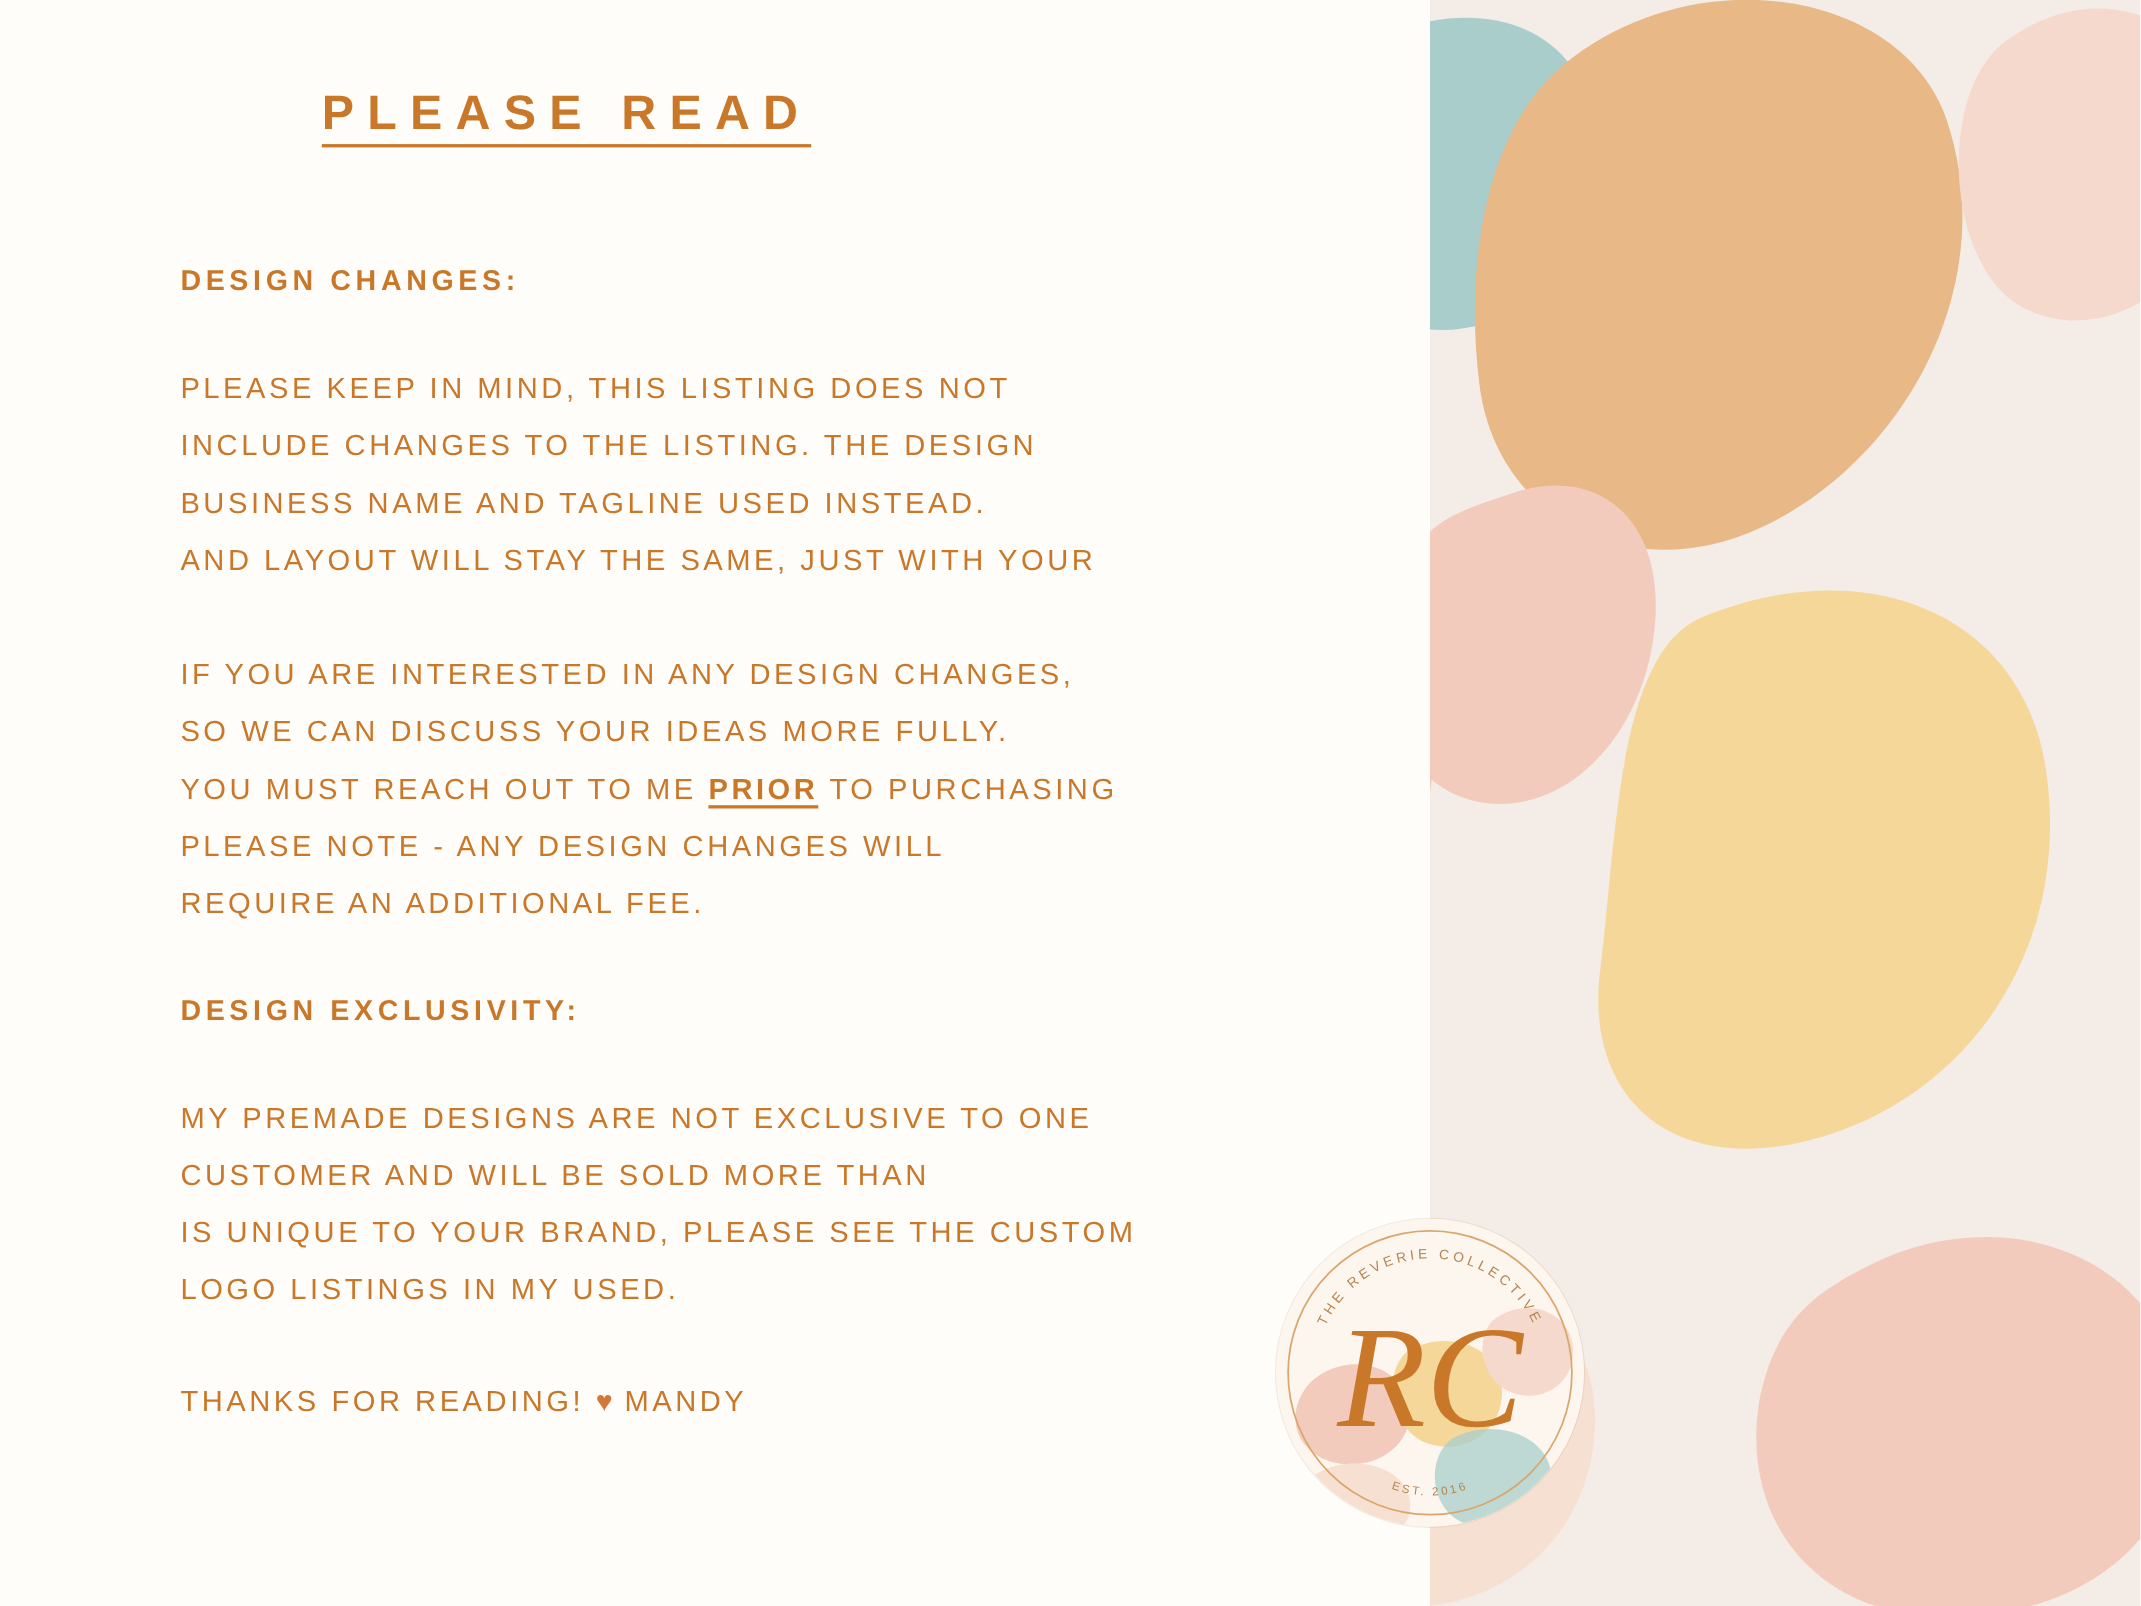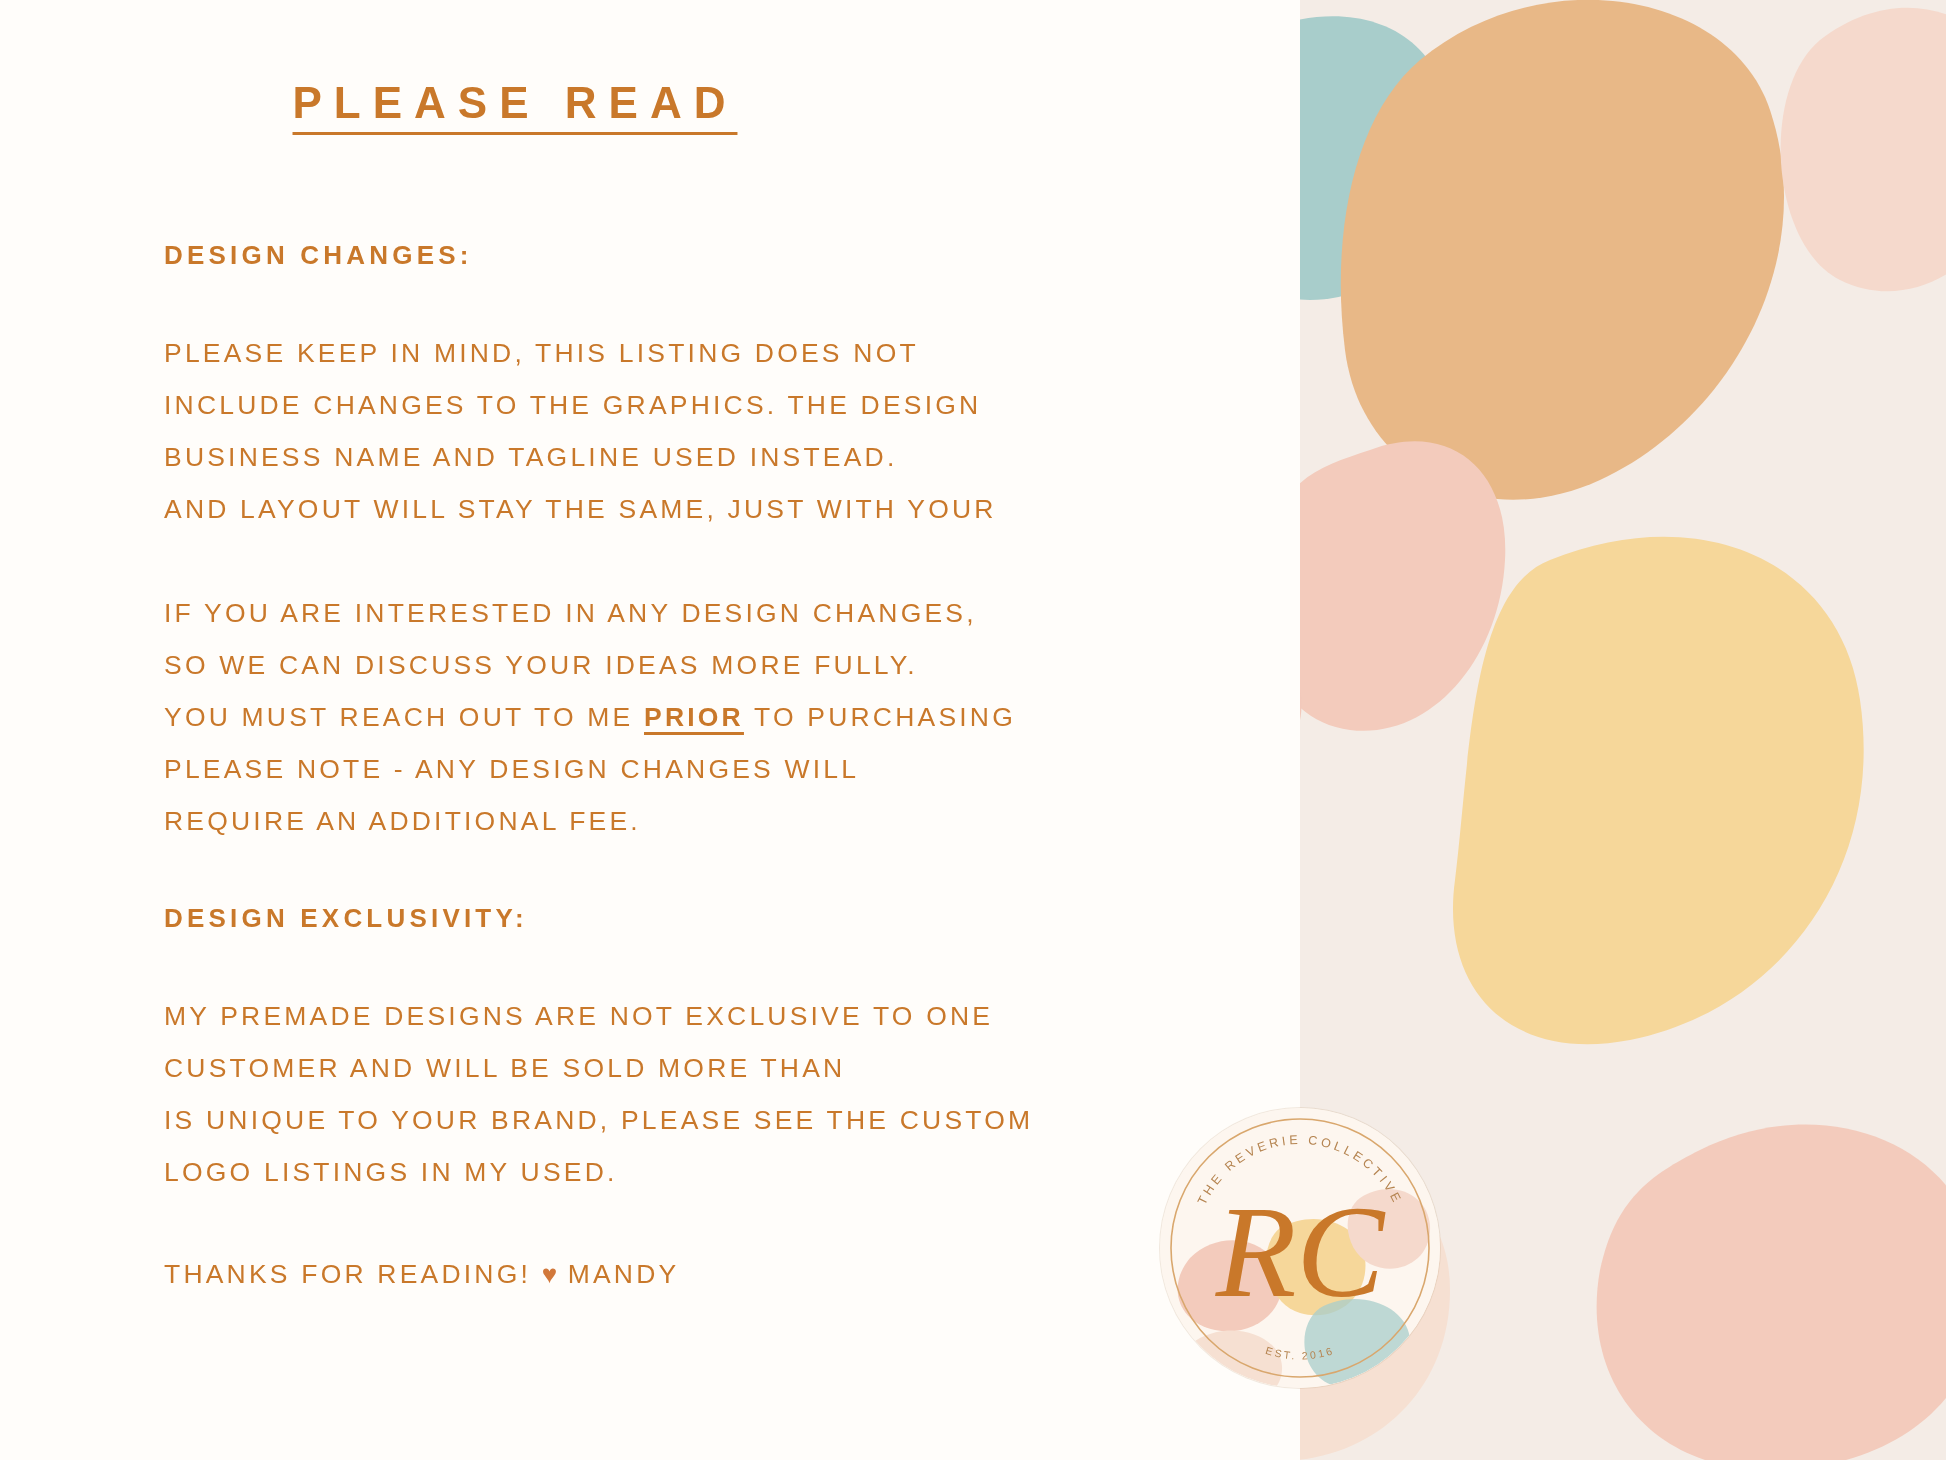--- a/index.html
+++ b/index.html
@@ -131,21 +131,21 @@
     <div class="title">PLEASE READ</div>
 
     <div class="body-wrap">
 
       <div class="heading">DESIGN CHANGES:</div>
 
       <div class="gap-lg"></div>
 
       <div class="para">
         <div>PLEASE KEEP IN MIND, THIS LISTING DOES NOT</div>
-        <div>INCLUDE CHANGES TO THE GRAPHICS. THE DESIGN</div>
+        <div>INCLUDE CHANGES TO THE LISTING. THE DESIGN</div>
         <div>BUSINESS NAME AND TAGLINE USED INSTEAD.</div>
         <div>AND LAYOUT WILL STAY THE SAME, JUST WITH YOUR</div>
       </div>
 
       <div class="gap-md"></div>
 
       <div class="para">
         <div>IF YOU ARE INTERESTED IN ANY DESIGN CHANGES,</div>
         <div>SO WE CAN DISCUSS YOUR IDEAS MORE FULLY.</div>
         <div><span>YOU MUST REACH OUT TO ME </span><span class="emph">PRIOR</span><span> TO PURCHASING</span></div>

